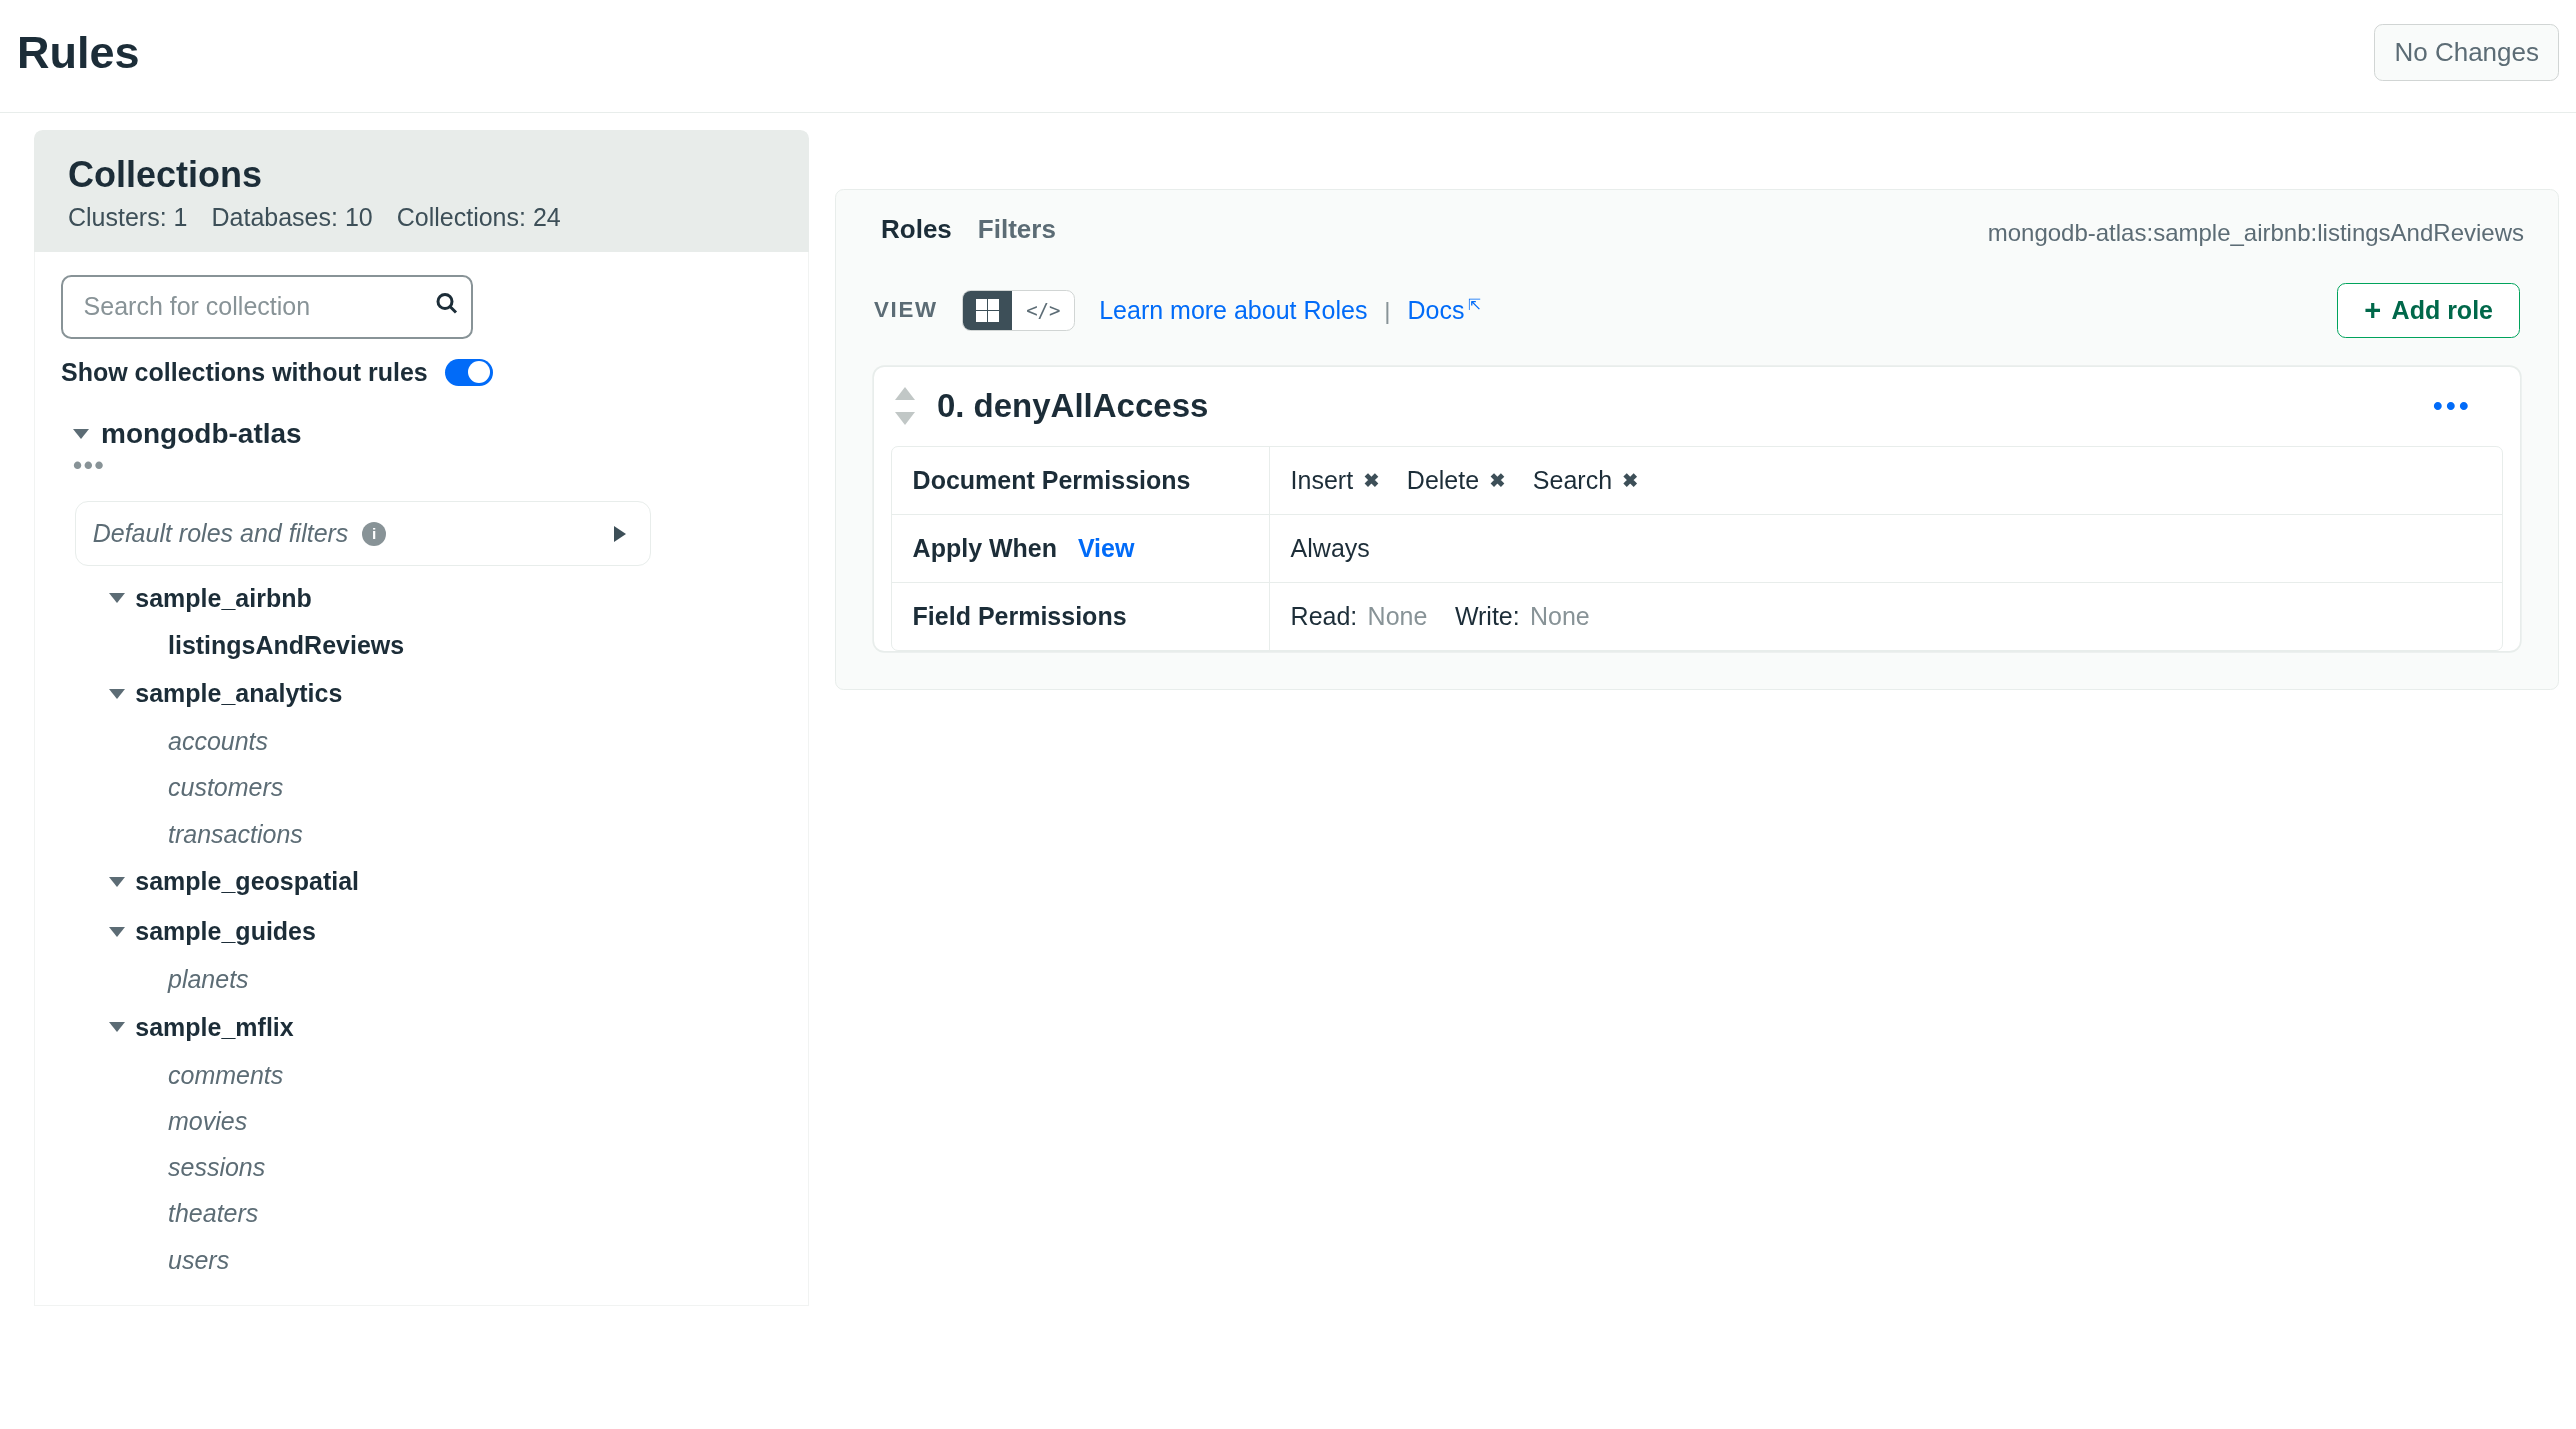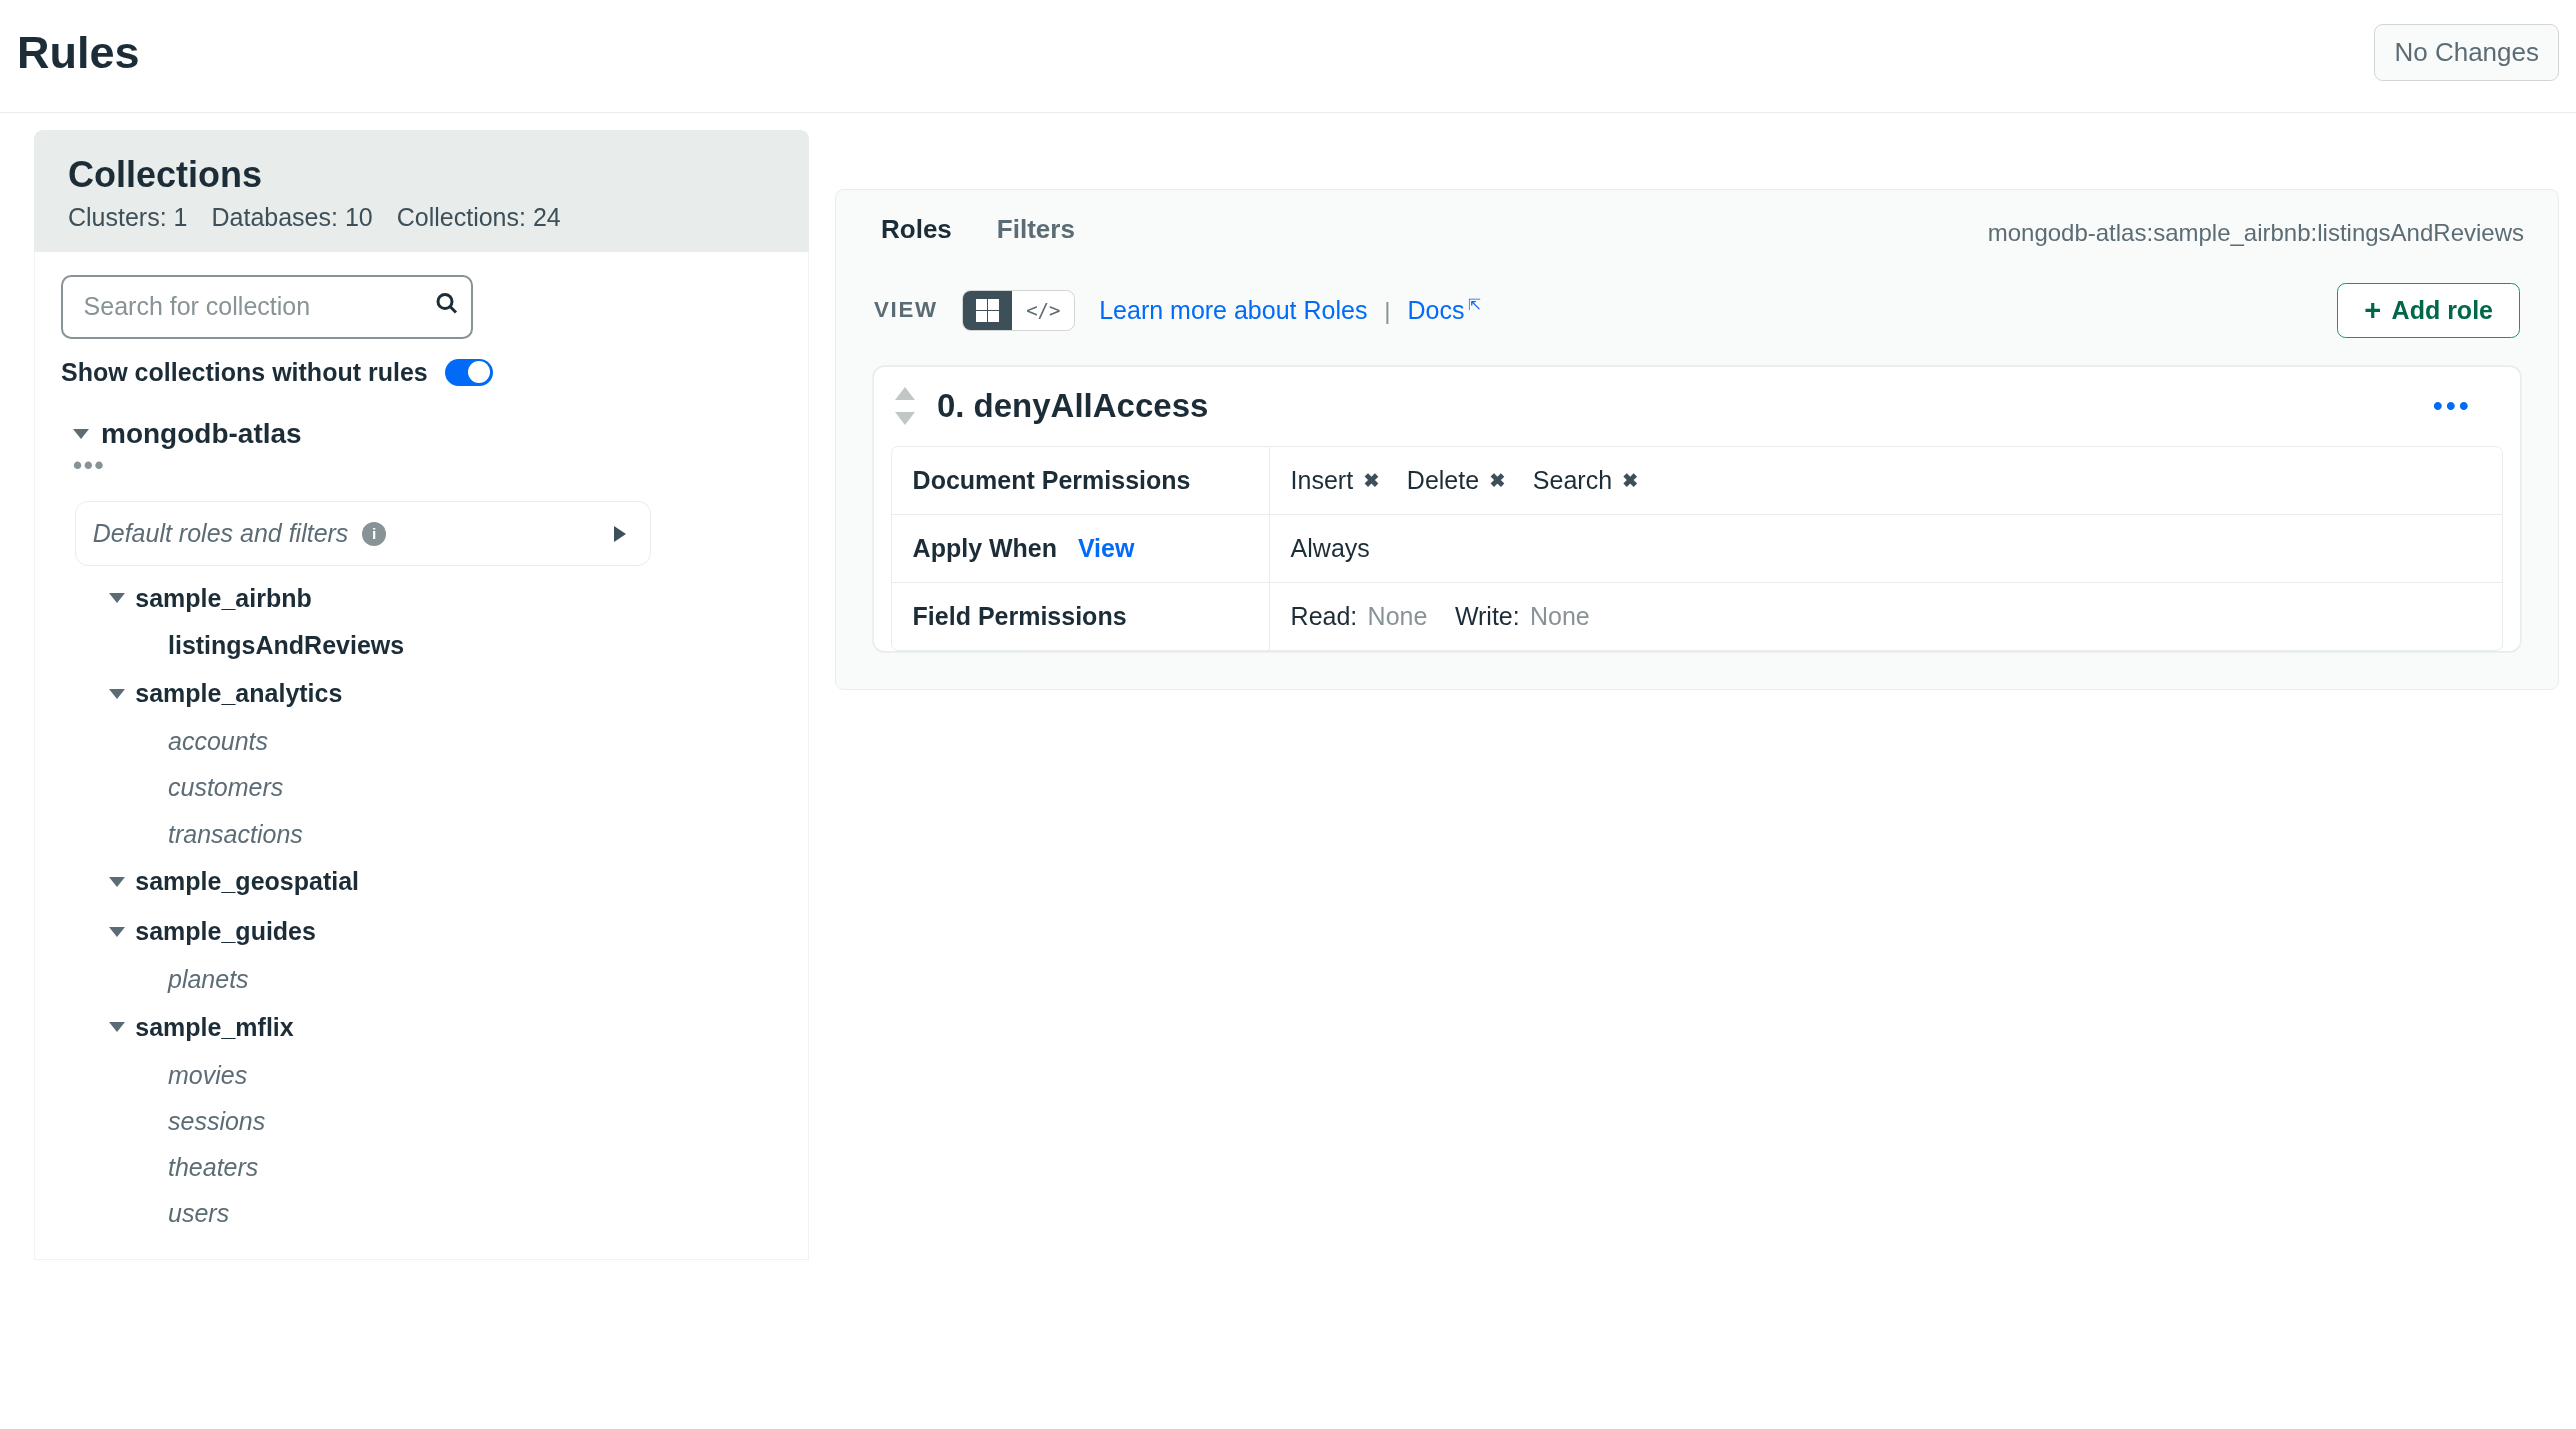--- a/index.html
+++ b/index.html
@@ -188,21 +188,21 @@
   background: #f9fbfa;
   border: 1.7px solid #e8edeb;
   border-radius: 8.6px;
 }
 .main-tabs-row {
   display: flex;
   align-items: center;
   justify-content: space-between;
   padding: 24px 34px 0 45px;
 }
-.main-tabs { display: flex; gap: 45px; }
+.main-tabs { display: flex; gap: 26px; }
 .main-tab {
   font-size: 26px;
   font-weight: 700;
   color: #5c6c75;
   padding-bottom: 6.9px;
 }
 .main-tab.active { color: #1c2d38; }
 .breadcrumb-text { font-size: 24px; color: #5c6c75; }
 .view-row {
   display: flex;
@@ -393,20 +393,21 @@
       <div class="db-row">
         <span class="chev chev-down"></span>
         <span>sample_guides</span>
       </div>
       <div class="coll-row">planets</div>
 
       <div class="db-row">
         <span class="chev chev-down"></span>
         <span>sample_mflix</span>
       </div>
+      <div class="coll-row">comments</div>
       <div class="coll-row">movies</div>
       <div class="coll-row">sessions</div>
       <div class="coll-row">theaters</div>
       <div class="coll-row">users</div>
     </div>
   </div>
 
   <div class="main">
     <div class="main-panel">
       <div class="main-tabs-row">

